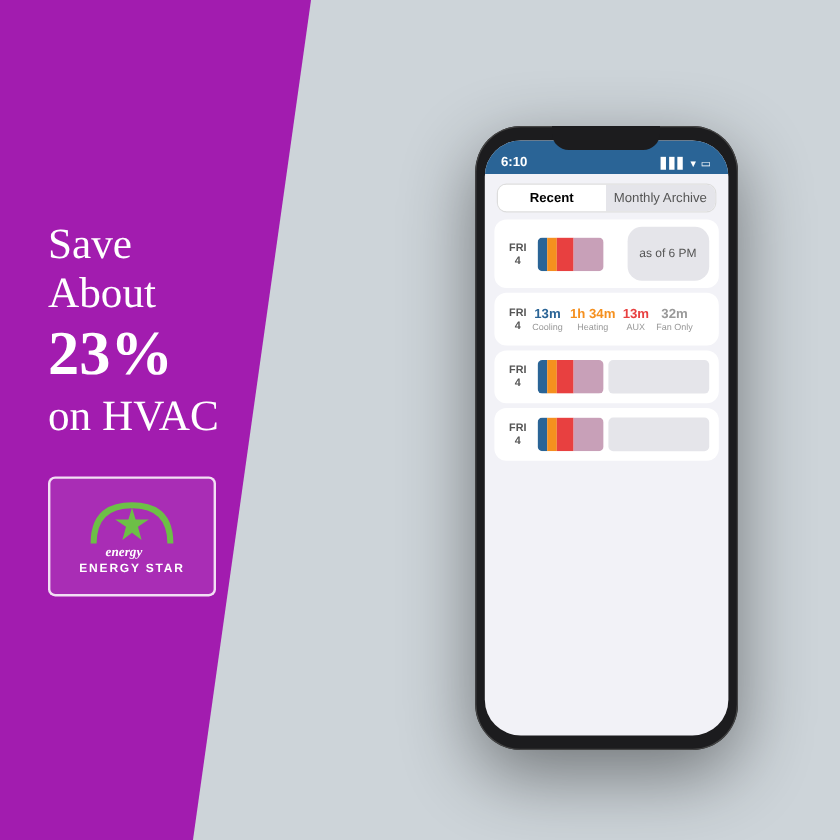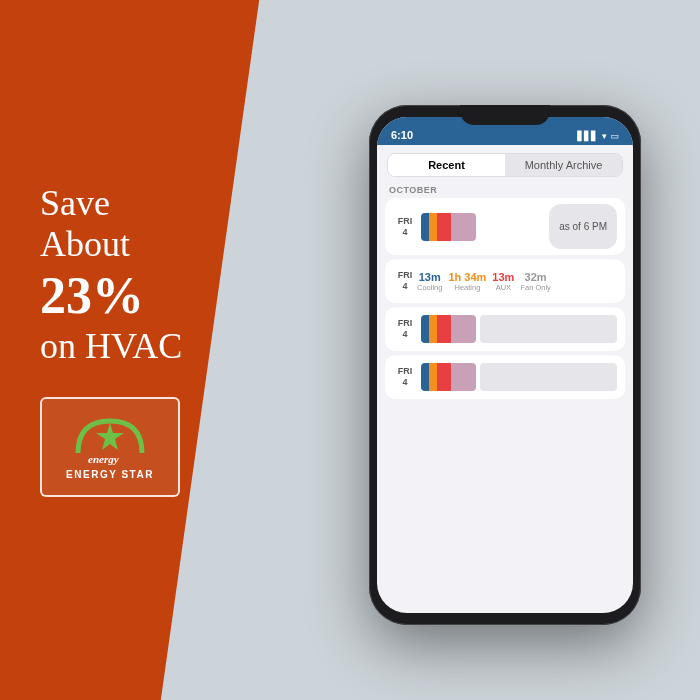--- a/index.html
+++ b/index.html
@@ -8,21 +8,21 @@
       height: 700px;
       overflow: hidden;
       font-family: -apple-system, BlinkMacSystemFont, 'Segoe UI', sans-serif;
       display: flex;
     }
 
     
     .left-panel {
       width: 310px;
       height: 700px;
-      background: #c2410c;
+      background: #a21caf;
       position: relative;
       display: flex;
       flex-direction: column;
       justify-content: center;
       padding: 40px 30px 60px 40px;
       overflow: hidden;
     }
 
     
     .left-panel::after {
@@ -84,21 +84,21 @@
       flex: 1;
       background: #cdd4d9;
       position: relative;
       display: flex;
       align-items: center;
       justify-content: center;
     }
 
     
     .phone {
-      width: 272px;
+      width: 219px;
       height: 520px;
       background: #1c1c1e;
       border-radius: 38px;
       position: relative;
       box-shadow: 0 20px 60px rgba(0,0,0,0.45), inset 0 0 0 1px #444;
       overflow: hidden;
       margin-top: 30px;
     }
 
     
@@ -344,21 +344,20 @@
           <span>▭</span>
         </div>
       </div>
 
 
       <div class="segment-control">
         <div class="segment-btn active">Recent</div>
         <div class="segment-btn inactive">Monthly Archive</div>
       </div>
 
-      <div class="section-label">OCTOBER</div>
 
       <div class="usage-row">
         <div class="day-label">
           <div>FRI</div>
           <div>4</div>
         </div>
         <div class="bar-container">
           <div class="usage-bars">
             <div class="bar-blue"></div>
             <div class="bar-orange"></div>

